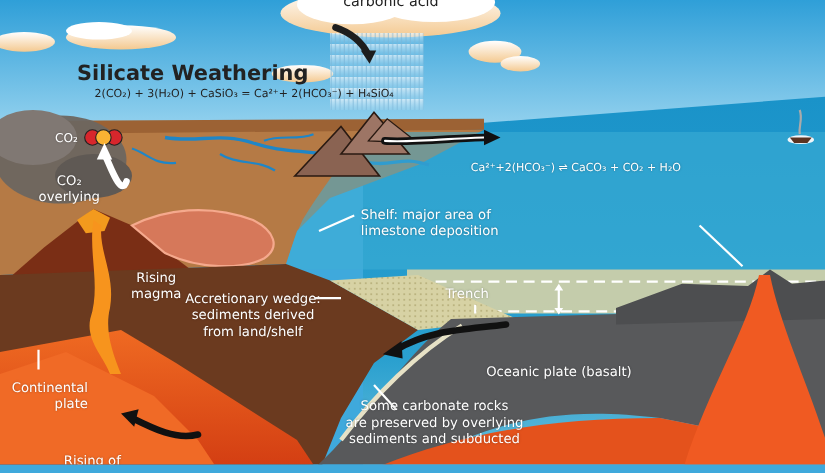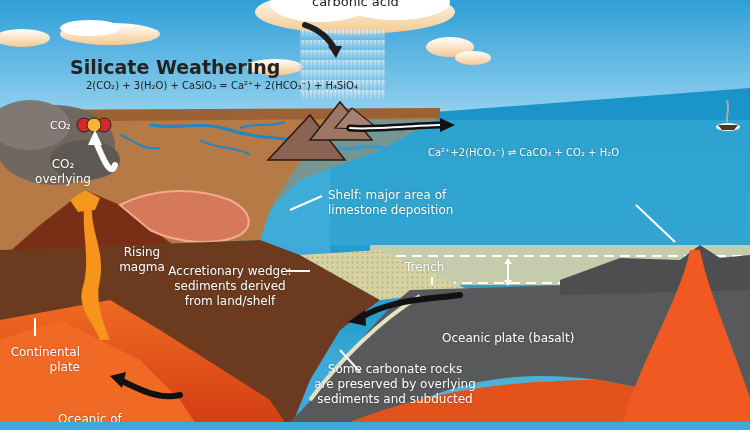--- a/index.html
+++ b/index.html
@@ -192,14 +192,14 @@
     <div>Continental</div>
     <div>plate</div>
   </div>
 
   <div class="lbl center" style="left:310px;top:362px;width:170px;">
     <div>Some carbonate rocks</div>
     <div>are preserved by overlying</div>
     <div>sediments and subducted</div>
   </div>
 
-  <div class="lbl" style="left:58px;top:412px;">Oceanic of</div>
+  <div class="lbl" style="left:58px;top:412px;">Rising of</div>
 </div>
 
 </body></html>

